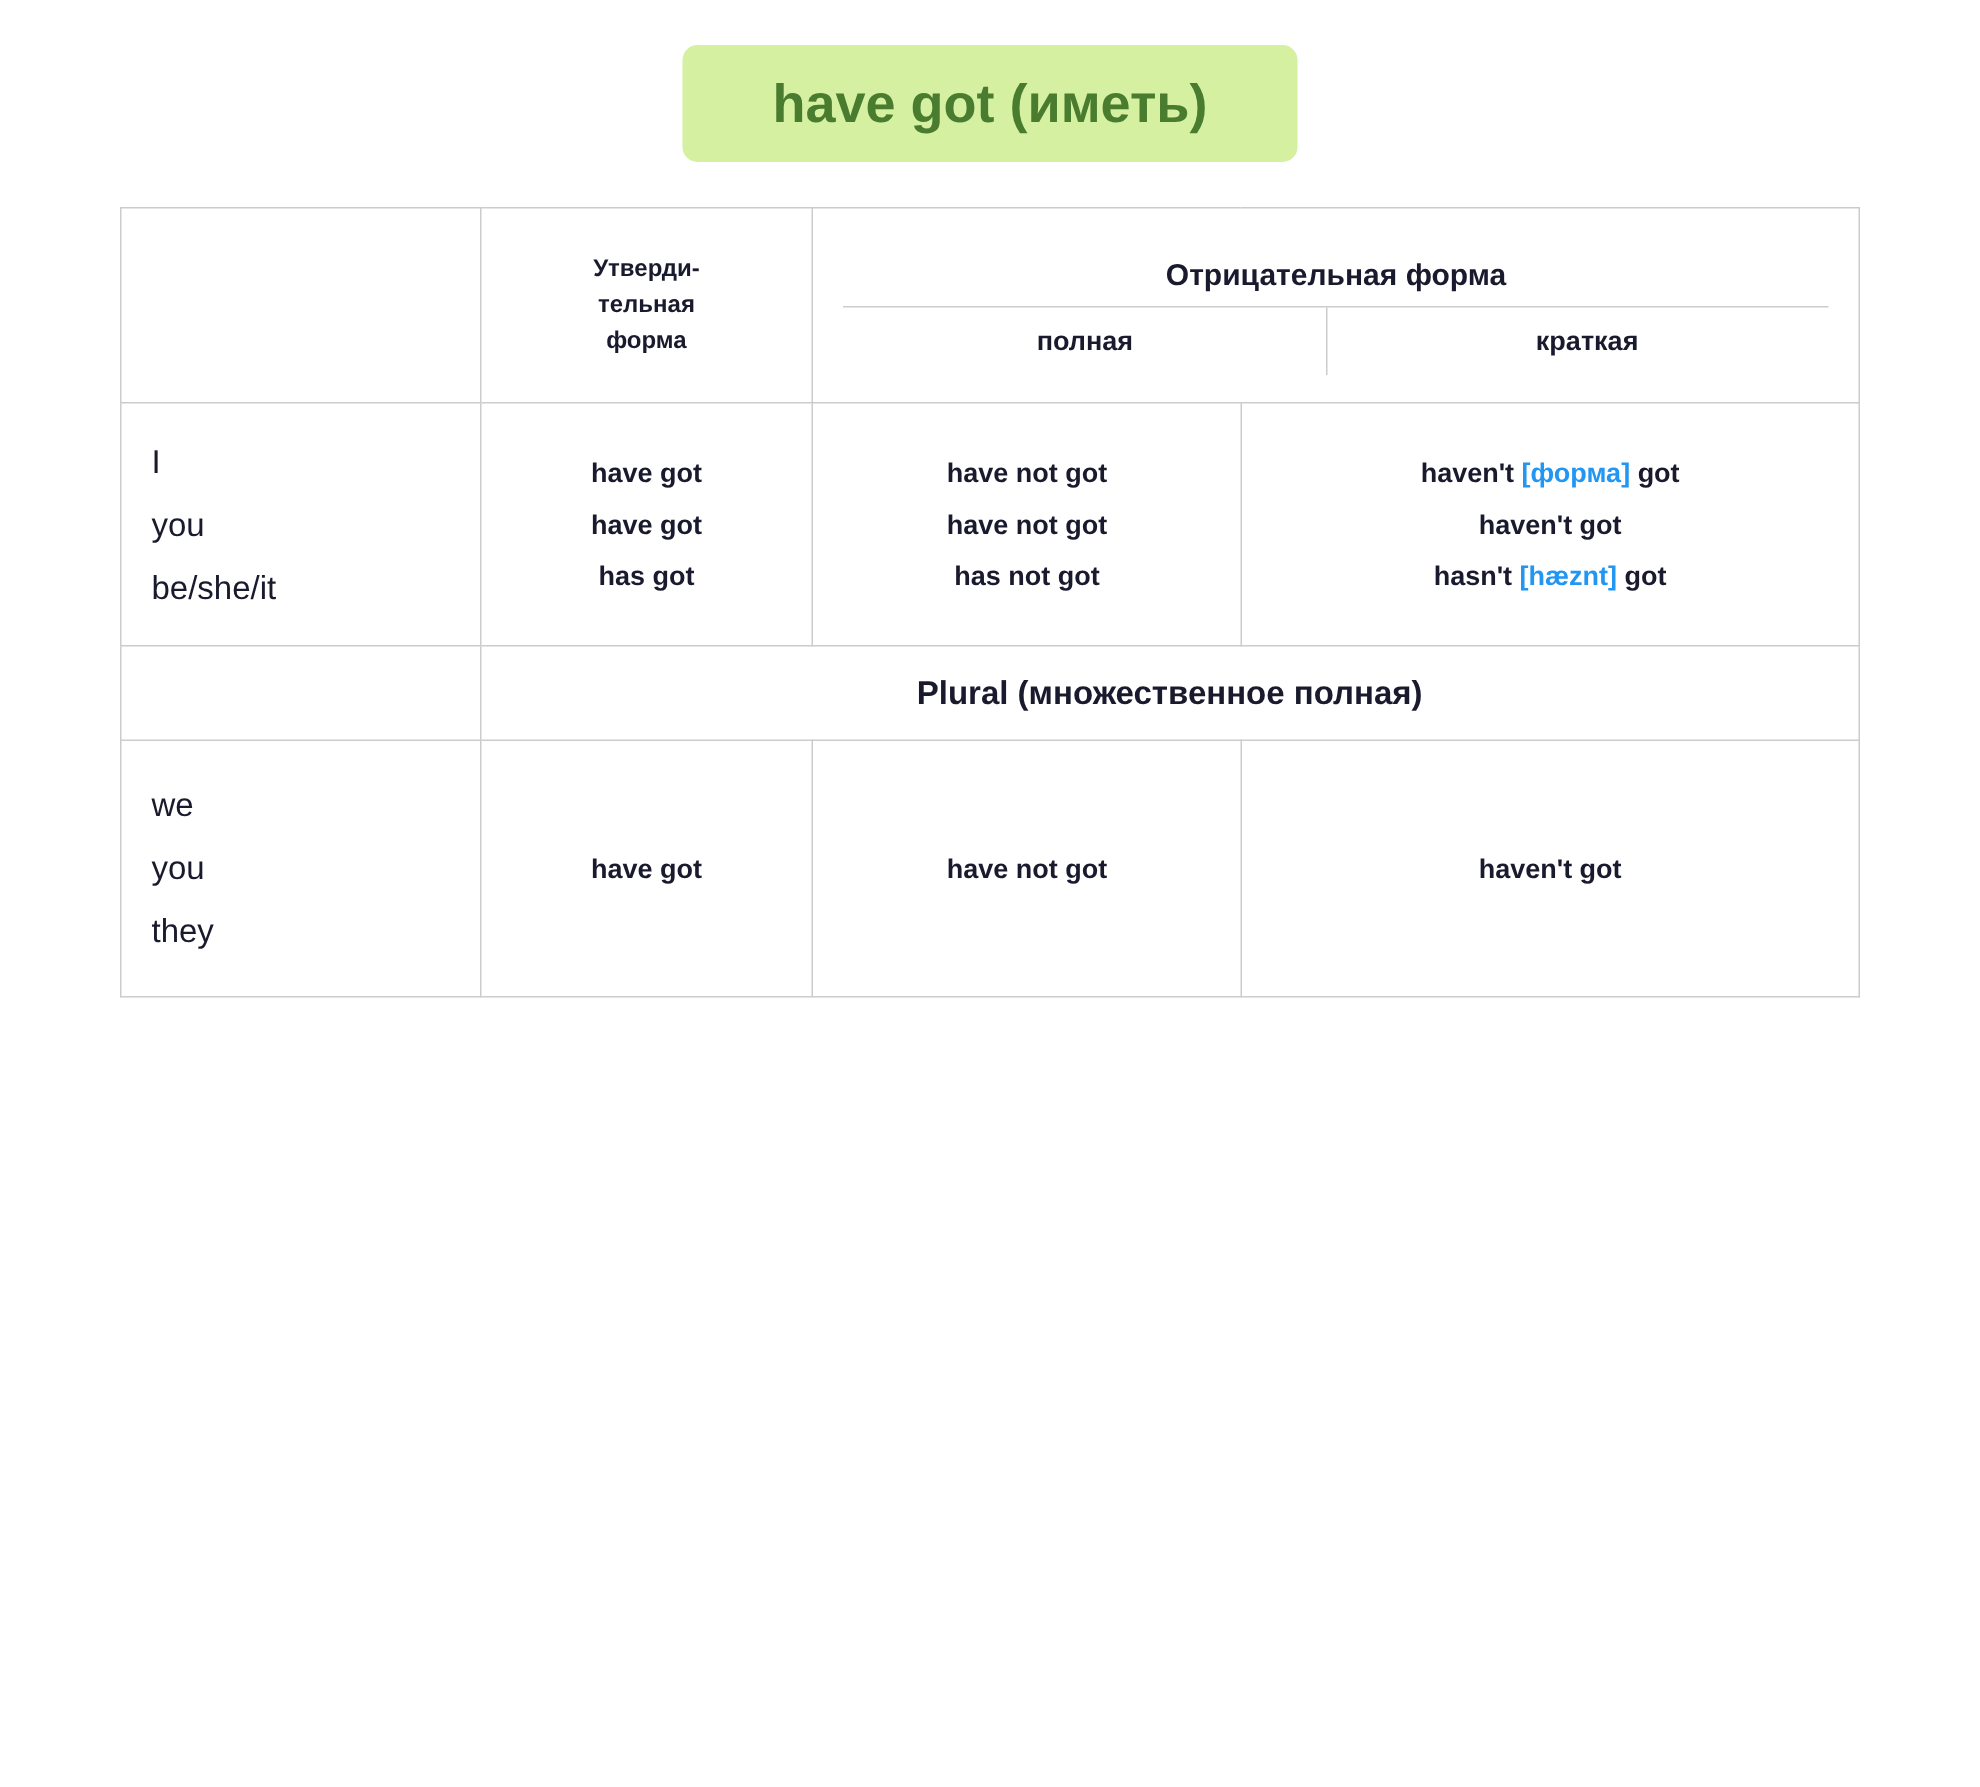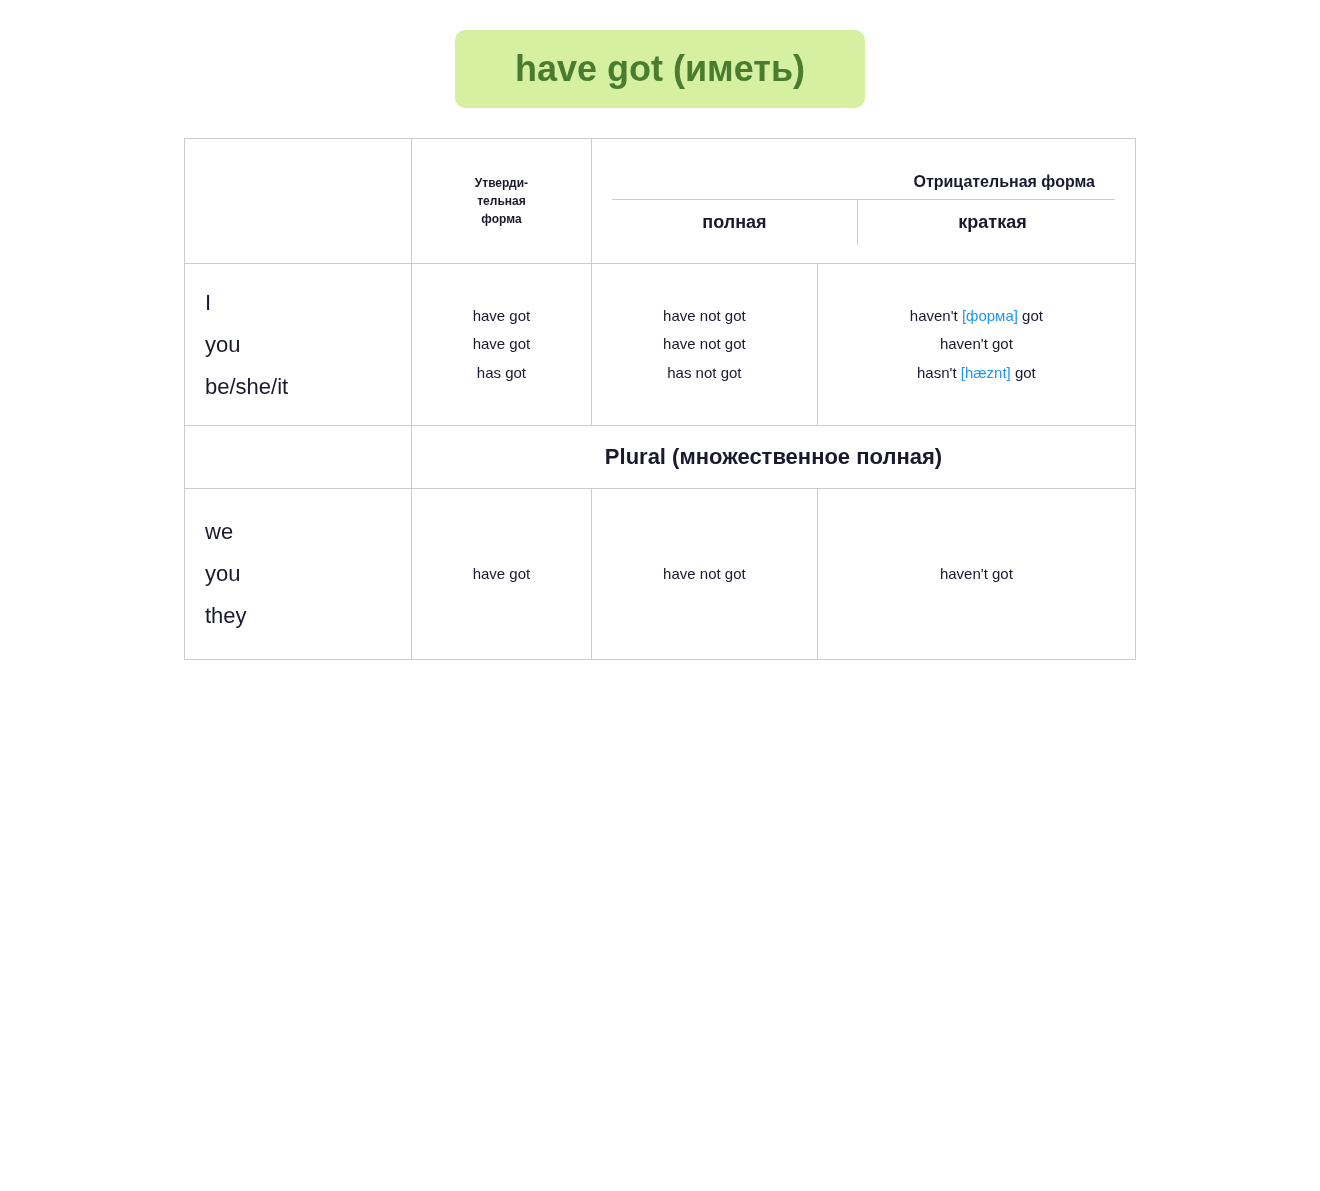--- a/index.html
+++ b/index.html
@@ -13,21 +13,21 @@
       font-family: 'Arial', sans-serif;
       display: flex;
       justify-content: center;
       align-items: flex-start;
       padding: 30px 20px;
       min-height: 1191px;
       width: 1320px;
     }
 
     .page-container {
-      width: 952px;
+      width: 1160px;
       display: flex;
       flex-direction: column;
       align-items: center;
     }
 
     .title-badge {
       background-color: #d4f0a0;
       border-radius: 10px;
       padding: 18px 60px;
       margin-bottom: 30px;
@@ -54,22 +54,22 @@
 
     .section-header {
       text-align: center;
       font-size: 22px;
       font-weight: 700;
       color: #1a1a2e;
       padding: 22px 20px;
     }
 
     .cell-content {
-      font-size: 15px;
-      font-weight: 400;
+      font-size: 18px;
+      font-weight: 700;
       color: #1a1a2e;
       line-height: 1.9;
       text-align: center;
     }
 
     .cell-content-left {
       font-size: 22px;
       font-weight: 400;
       color: #1a1a2e;
       line-height: 1.9;
@@ -79,34 +79,34 @@
     .phonetic {
       color: #2196f3;
     }
 
     .affirmative-cell-header {
       vertical-align: middle;
       text-align: center;
     }
 
     .affirmative-header-text {
-      font-size: 12px;
+      font-size: 16px;
       font-weight: 700;
       color: #1a1a2e;
       line-height: 1.5;
     }
 
     .negative-full-header-td {
       padding: 0;
     }
 
     .neg-top {
       padding: 16px 20px 8px 20px;
-      text-align: right;
-      font-size: 16px;
+      text-align: center;
+      font-size: 20px;
       font-weight: 700;
       color: #1a1a2e;
     }
 
     .neg-bottom {
       display: flex;
       border-top: 1.5px solid #cccccc;
       gap: 12px;
     }
 

